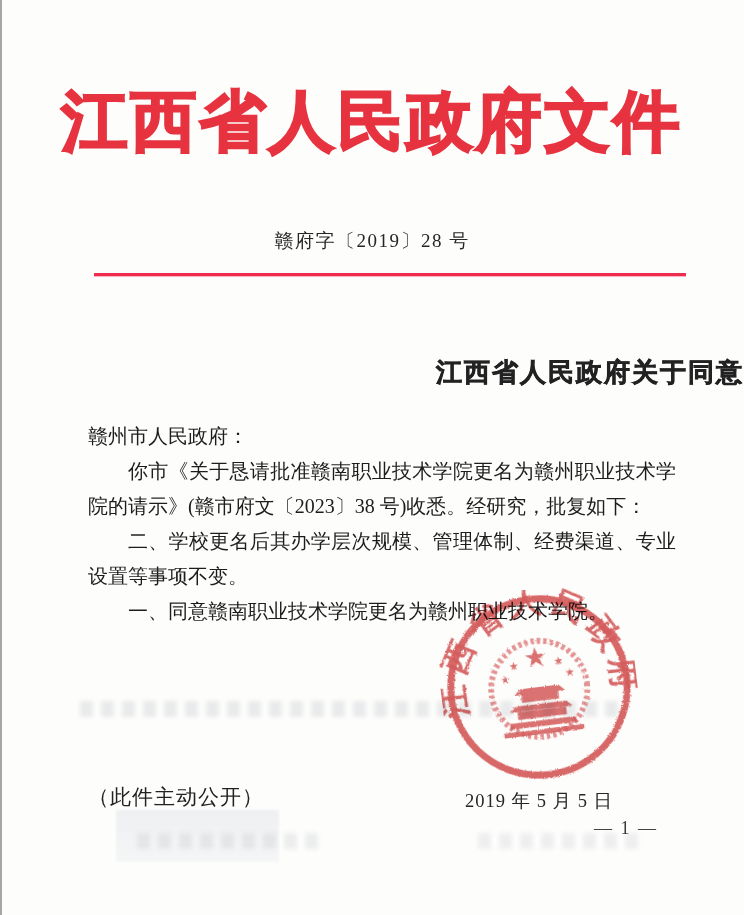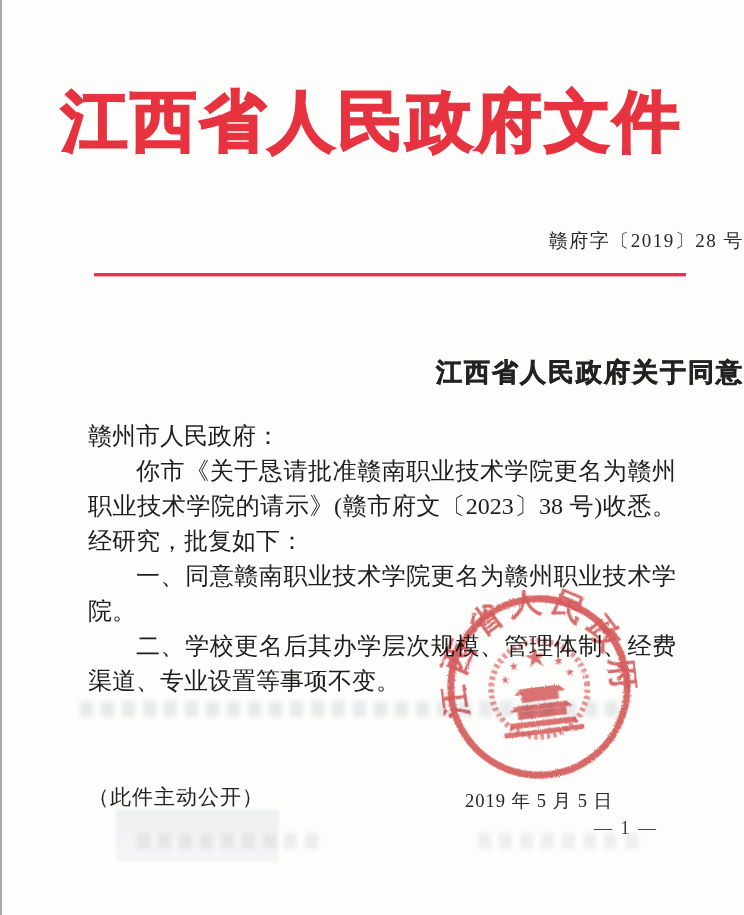--- a/index.html
+++ b/index.html
@@ -22,21 +22,21 @@
     text-align:center;
     font-size:66px;line-height:104px;
     font-weight:900;
     letter-spacing:3px;
     color:#e7323f;
     -webkit-text-stroke:2.2px #e7323f;
     white-space:nowrap;
   }
   .doc-number{
     position:absolute;left:0;top:228px;width:100%;
-    text-align:right;
+    text-align:center;
     font-size:19px;letter-spacing:1.5px;
     color:#262626;
   }
   .red-rule{
     position:absolute;left:94px;top:273px;
     width:592px;height:3px;
     background:#ee2c4e;
     box-shadow:0 1px 0 rgba(238,44,78,.35);
   }
   
@@ -46,21 +46,21 @@
     font-weight:700;
     color:#222;
     margin-top:40px;
     -webkit-text-stroke:.6px #222;
   }
   .doc-title .t1{font-size:26px;line-height:36px;letter-spacing:2px;}
   .doc-title .t2{font-size:26px;line-height:36px;letter-spacing:4px;}
   
   .body-text{
     position:absolute;left:88px;top:419px;width:588px;
-    font-size:24px;line-height:35px;
+    font-size:20px;line-height:35px;
     text-align:justify;
     color:#1d1d1d;
   }
   .body-text p{margin:0;}
   .body-text p.indent{text-indent:2em;}
   
   .seal{
     position:absolute;left:441px;top:589px;
     width:196px;height:196px;
     transform:rotate(-7deg);
@@ -116,22 +116,22 @@
 
   <div class="red-rule"></div>
 
   <div class="doc-title">
     <div class="t1">江西省人民政府关于同意</div>
   </div>
 
   <div class="body-text">
     <p>赣州市人民政府：</p>
     <p class="indent">你市《关于恳请批准赣南职业技术学院更名为赣州职业技术学院的请示》(赣市府文〔2023〕38 号)收悉。经研究，批复如下：</p>
+    <p class="indent">二、学校更名后其办学层次规模、管理体制、经费渠道、专业设置等事项不变。</p>
     <p class="indent">一、同意赣南职业技术学院更名为赣州职业技术学院。</p>
-    <p class="indent">二、学校更名后其办学层次规模、管理体制、经费渠道、专业设置等事项不变。</p>
   </div>
 
   <svg class="seal" viewBox="0 0 200 200">
     <defs>
       <path id="star" d="M0,-1 L0.2245,-0.309 L0.951,-0.309 L0.3633,0.118 L0.5878,0.809 L0,0.382 L-0.5878,0.809 L-0.3633,0.118 L-0.951,-0.309 L-0.2245,-0.309 Z"></path>
       <path id="sealTextArc" d="M 28.6,126 A 76,76 0 1 1 171.4,126" fill="none"></path>
       <filter id="rough">
         <feTurbulence type="fractalNoise" baseFrequency="0.9" numOctaves="2" result="n"></feTurbulence>
         <feDisplacementMap in="SourceGraphic" in2="n" scale="3"></feDisplacementMap>
       </filter>

